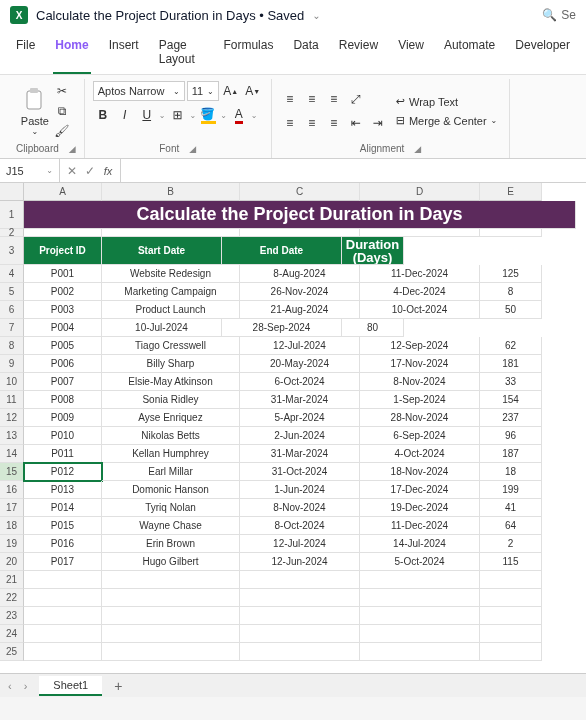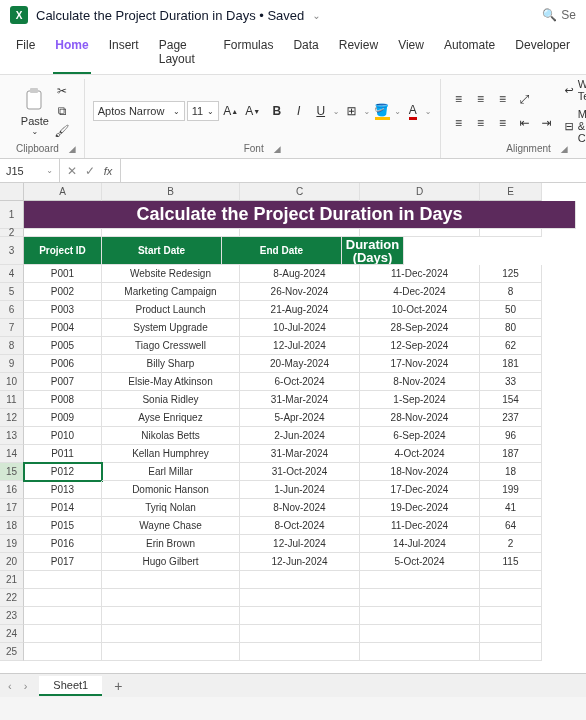--- a/index.html
+++ b/index.html
@@ -104,21 +104,21 @@
           </div>
       </div>
     </div>
     <div class="group-label">
         <span>Clipboard</span>
         <span class="dialog-launcher">◢</span>
       </div>
   </div>
 
   <div class="group">
-    <div class="group-body" style="flex-direction:row;gap:4px;align-items:center">
+    <div class="group-body" style="flex-direction:column;gap:4px;align-items:flex-start">
       <div class="font-row">
         <div class="font-name">
             <span>Aptos Narrow</span>
             <span style="font-size:8px">⌄</span>
           </div>
         <div class="font-size">
             <span>11</span>
             <span style="font-size:8px">⌄</span>
           </div>
         <div class="fmt-btn">A<sup style="font-size:7px">▲</sup></div>
@@ -271,21 +271,20 @@
         </div>
         <div class="data-row">
           <div class="cell cA">P003</div>
           <div class="cell cB">Product Launch</div>
           <div class="cell cC">21-Aug-2024</div>
           <div class="cell cD">10-Oct-2024</div>
           <div class="cell cE">50</div>
         </div>
         <div class="data-row">
           <div class="cell cA">P004</div>
-          <div class="cell cB">System Upgrade</div>
           <div class="cell cC">10-Jul-2024</div>
           <div class="cell cD">28-Sep-2024</div>
           <div class="cell cE">80</div>
         </div>
         <div class="data-row">
           <div class="cell cA">P005</div>
           <div class="cell cB">Tiago Cresswell</div>
           <div class="cell cC">12-Jul-2024</div>
           <div class="cell cD">12-Sep-2024</div>
           <div class="cell cE">62</div>

